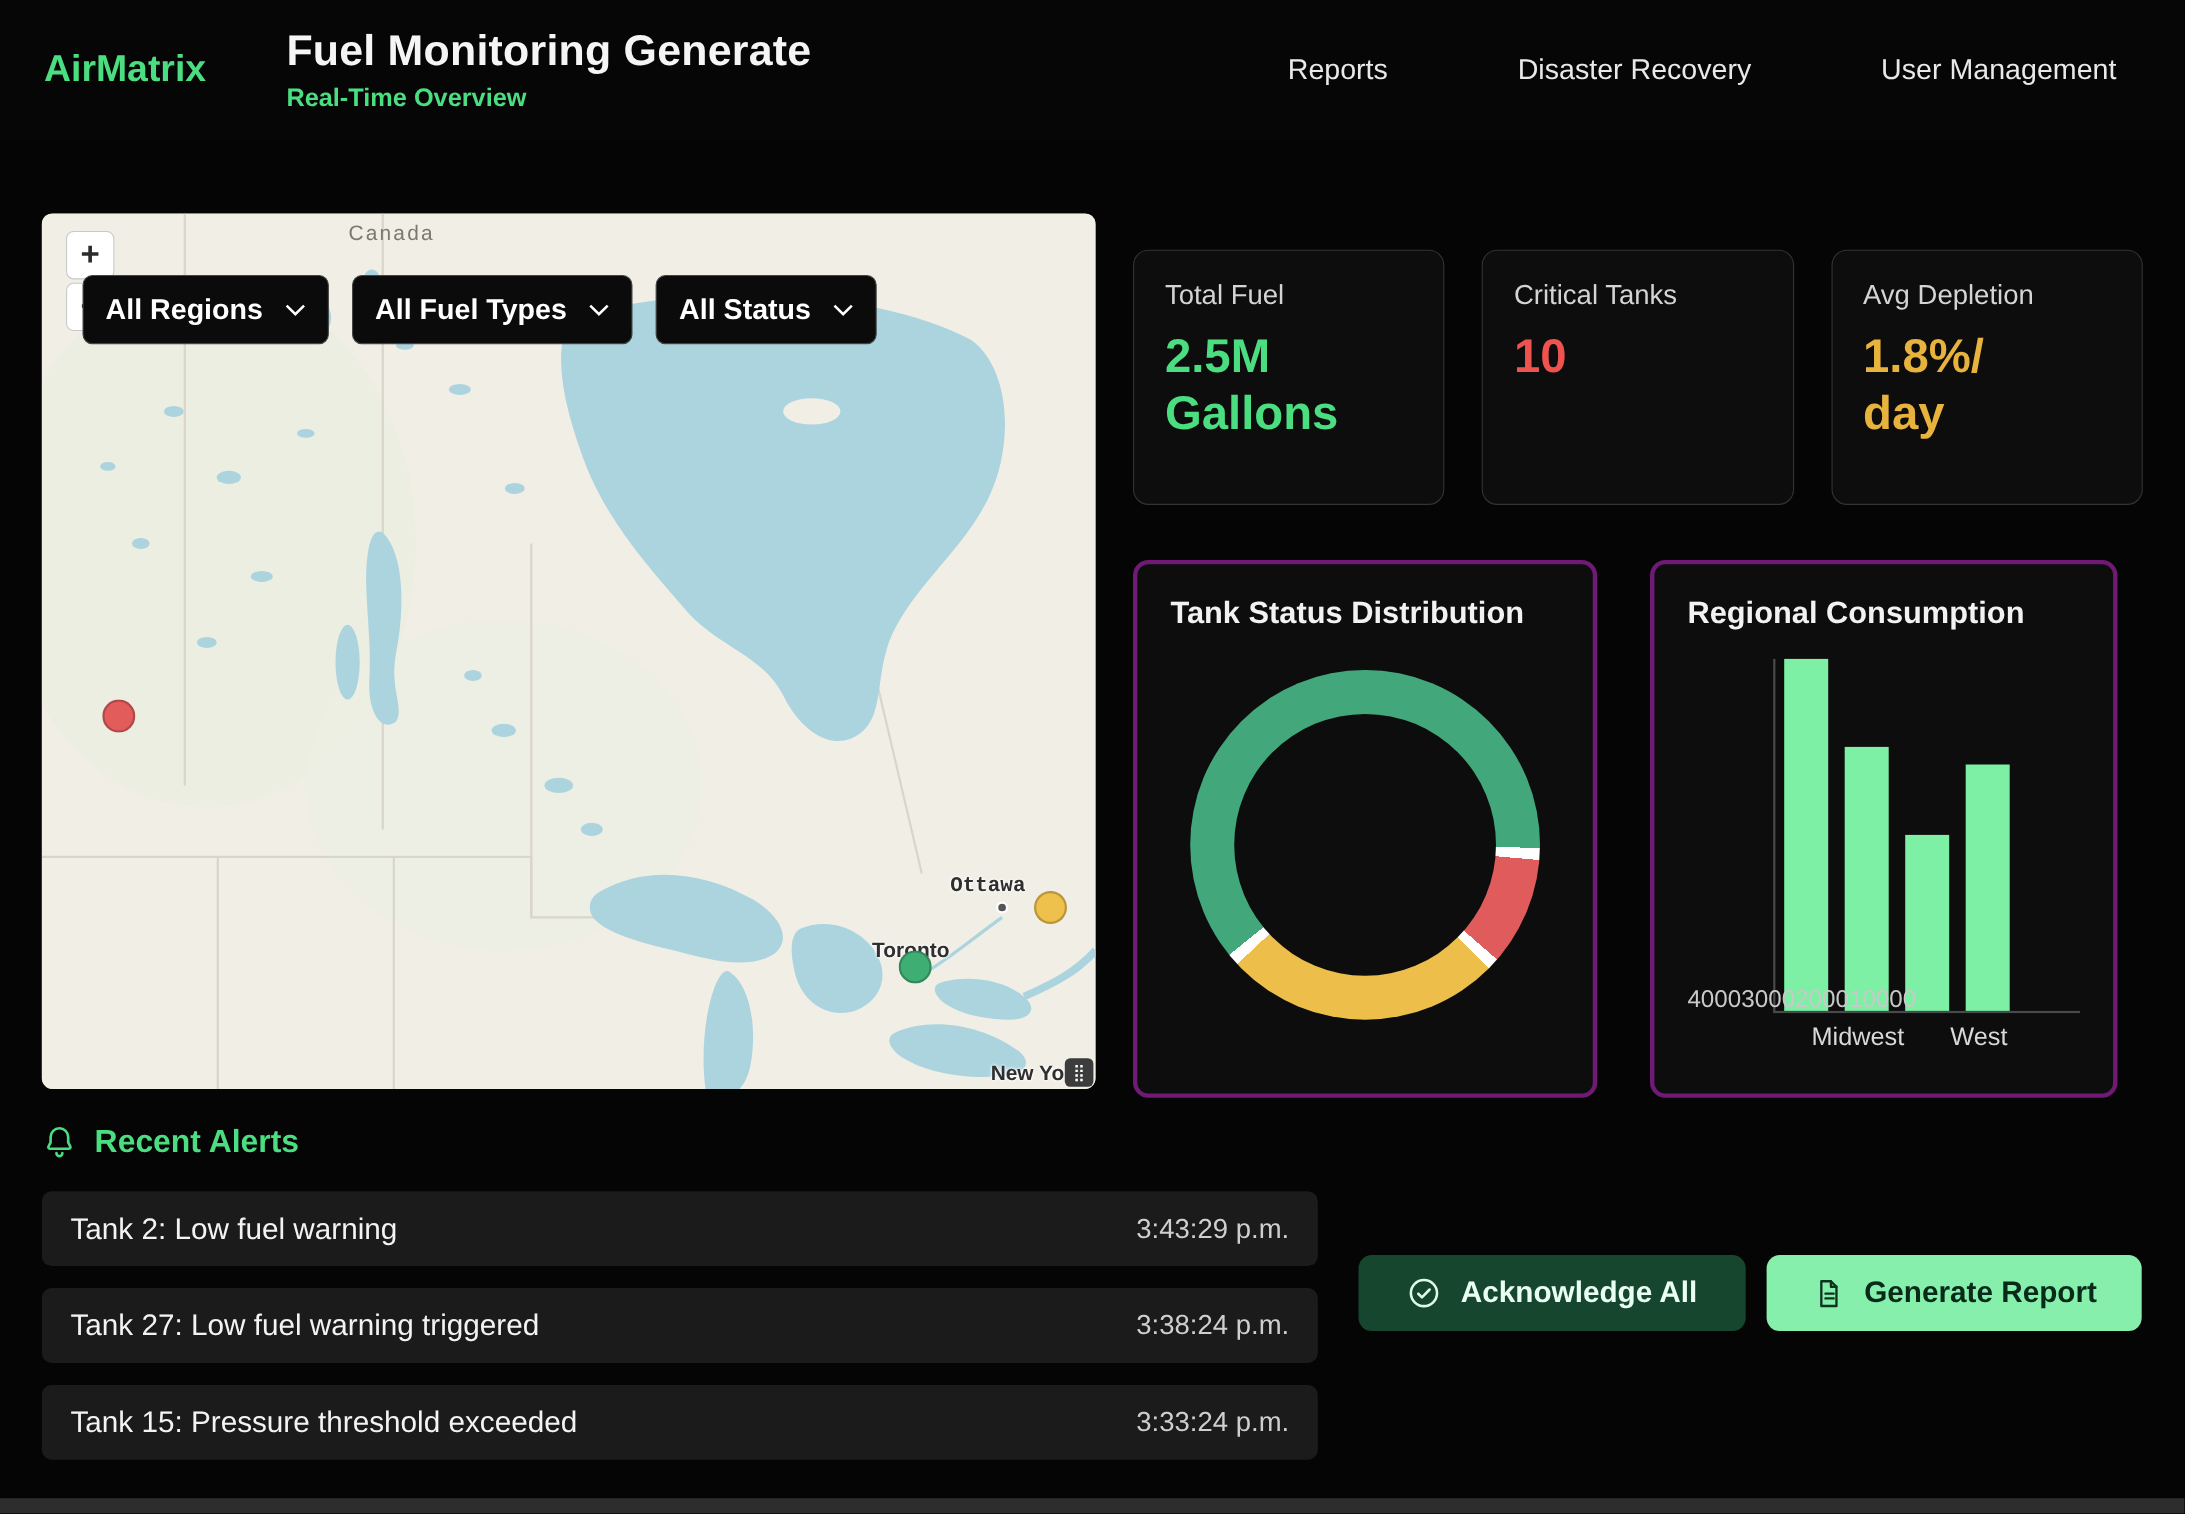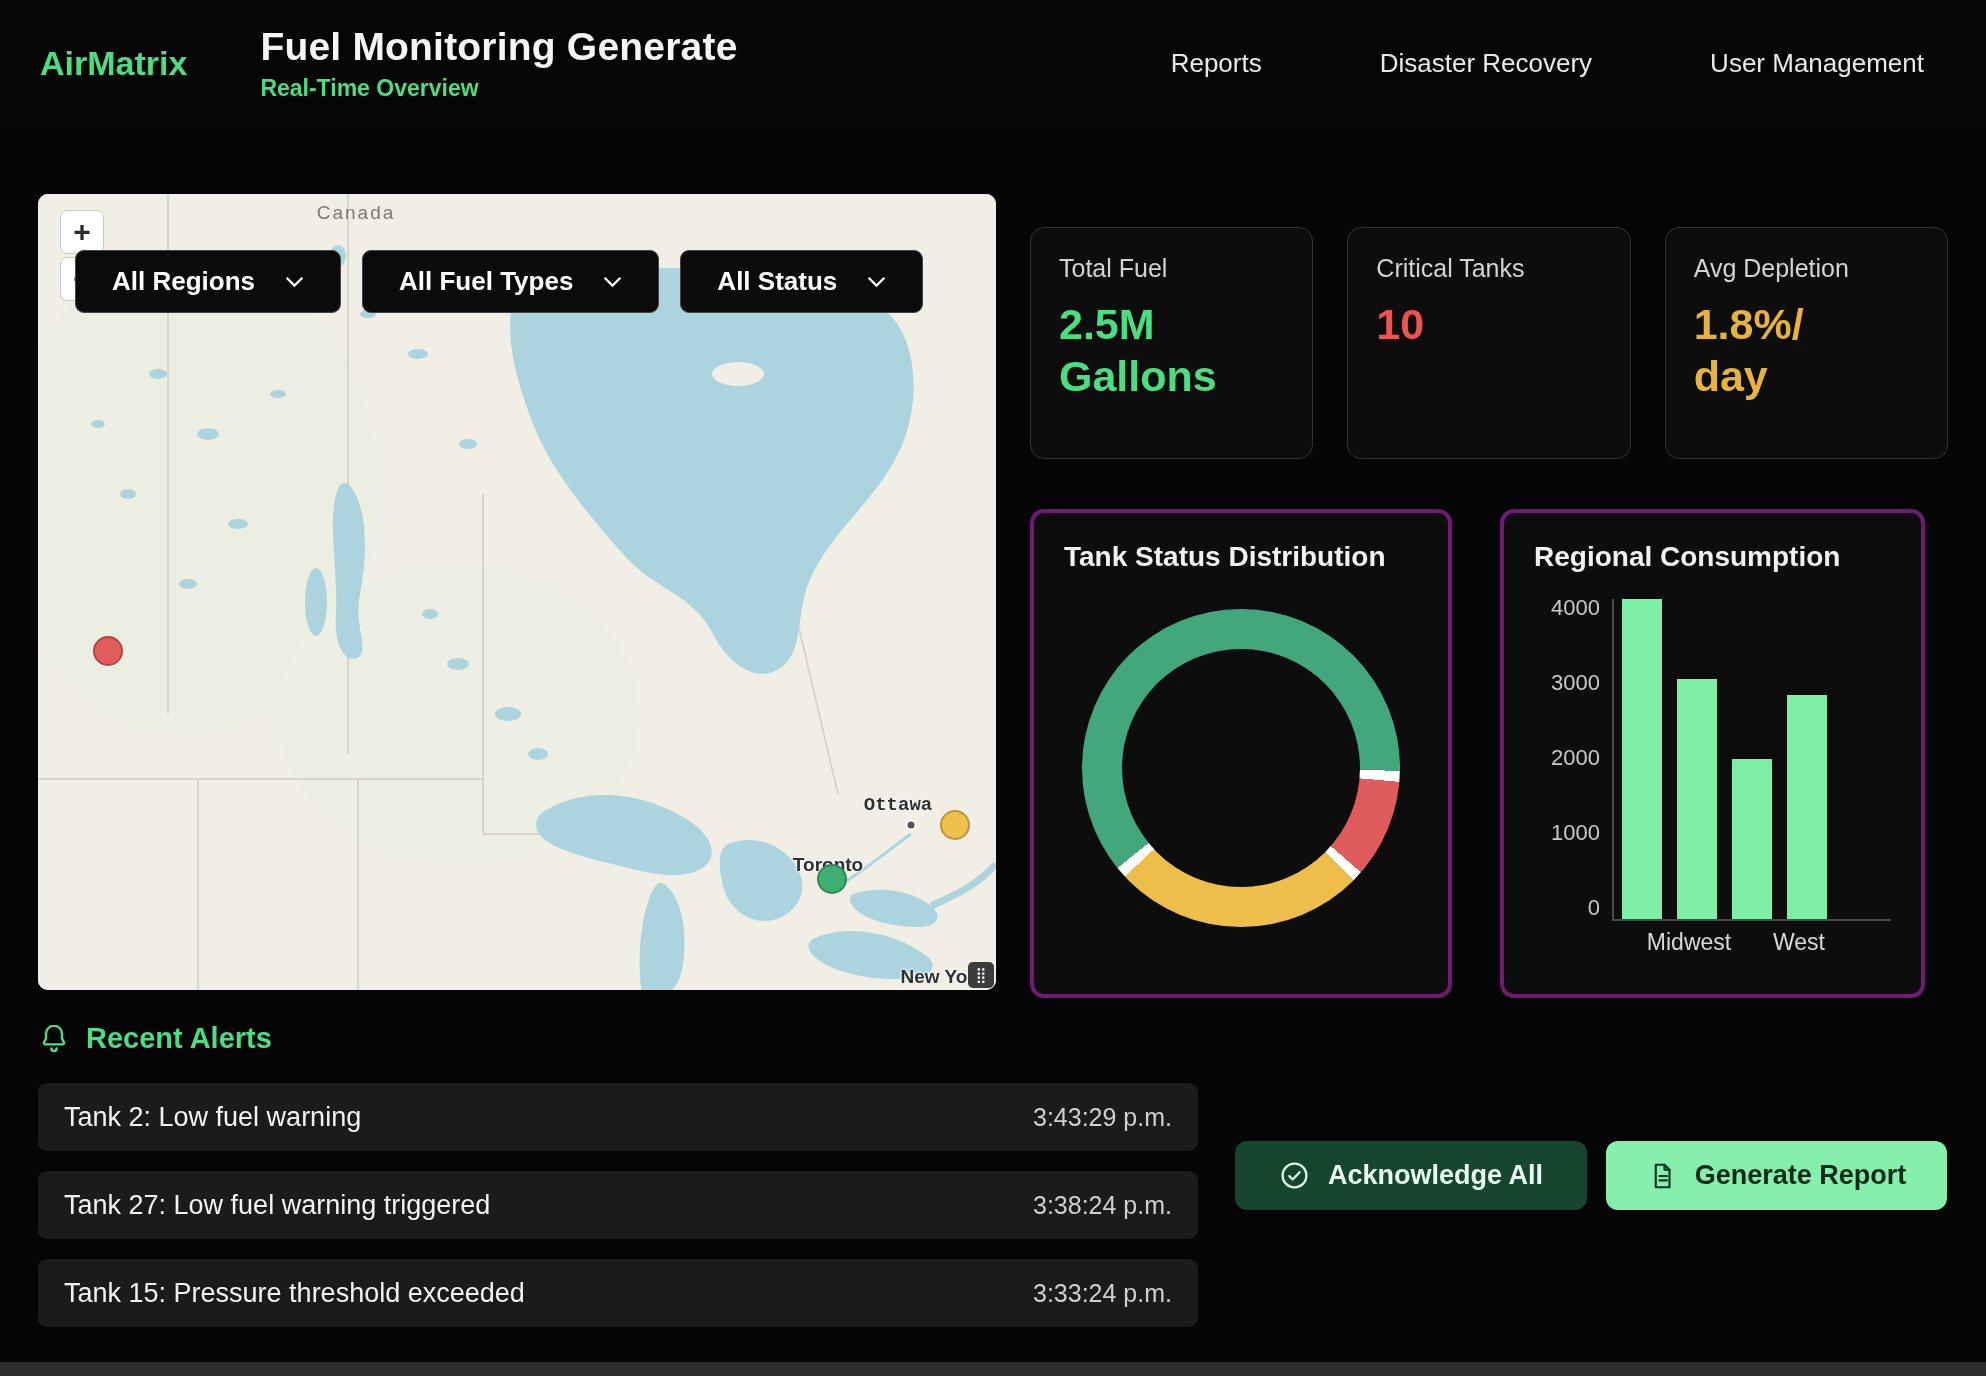--- a/index.html
+++ b/index.html
@@ -21,21 +21,21 @@
 
   
   .map { position:absolute; left:38px; top:194px; width:958px; height:796px;
     border-radius:10px; overflow:hidden; background:#f1eee6; }
   .map svg.basemap { position:absolute; inset:0; }
   .zoom-ctl { position:absolute; left:22px; top:16px; z-index:1; display:flex; flex-direction:column; gap:3px; }
   .zoom-btn { width:44px; height:44px; background:#ffffff; border:1px solid #c9c9c9; border-radius:7px;
     color:#2b2b2b; font-size:30px; font-weight:700; display:flex; align-items:center; justify-content:center; cursor:pointer; }
   .filters { position:absolute; left:37px; top:56px; z-index:2; display:flex; gap:21px; }
   .filter { background:#0b0b0b; border:1px solid #454545; border-radius:9px; height:63px;
-    display:flex; align-items:center; gap:30px; padding:0 36px; cursor:pointer; }
+    display:flex; align-items:center; gap:20px; padding:0 20px; cursor:pointer; }
   .filter-label { font-size:26px; font-weight:700; color:#fff; white-space:nowrap; }
   .map-label { position:absolute; transform:translate(-50%,0); z-index:1; color:#2f2f2f;
     font-size:19px; font-weight:700; text-shadow:0 0 3px #fff,0 0 3px #fff; white-space:nowrap; }
   .country-label { color:#7b7a70; font-weight:400; letter-spacing:2px; text-shadow:none; }
   .marker { position:absolute; width:30px; height:30px; border-radius:50%;
     border:2px solid rgba(0,0,0,.22); z-index:3; cursor:pointer; }
   .attrib { position:absolute; right:2px; bottom:2px; z-index:4; width:26px; height:26px;
     background:#3c3c3c; border-radius:5px; color:#fff; font-size:15px; display:flex;
     align-items:center; justify-content:center; cursor:pointer; }
 
@@ -49,21 +49,21 @@
   
   .chart-card { position:absolute; top:509px; height:489px; background:#0d0d0d;
     border:4px solid #701a75; border-radius:14px; padding:28px 30px; }
   #donut-card { left:1030px; width:422px; }
   #bar-card { left:1500px; width:425px; }
   .chart-title { font-size:28px; font-weight:700; color:#f2f2f2; }
   .donut-wrap { width:318px; height:318px; margin:36px auto 0; position:relative; }
   .donut { width:318px; height:318px; border-radius:50%; }
   .donut-hole { position:absolute; inset:40px; border-radius:50%; background:#0d0d0d; }
   .bar-chart { margin-top:26px; display:flex; height:322px; }
-  .y-axis { width:78px; display:flex; flex-direction:column; justify-content:space-between;
+  .y-axis { width:78px; display:flex; flex-direction:row; 
     align-items:flex-end; padding-right:12px; }
   .y-tick { font-size:22px; color:#c9c9c9; line-height:22px; transform:translateY(-2px); }
   .plot { flex:1; display:flex; align-items:flex-end; gap:15px; padding:0 8px;
     border-left:2px solid #4a4a4a; border-bottom:2px solid #4a4a4a; }
   .bar { width:40px; background:#7df0a5; cursor:pointer; }
   .x-axis { display:flex; gap:15px; padding:8px 8px 0 0; margin-left:80px; }
   .x-tick { width:40px; text-align:center; font-size:23px; color:#d8d8d8; white-space:nowrap;
     display:flex; justify-content:center; }
 
   

